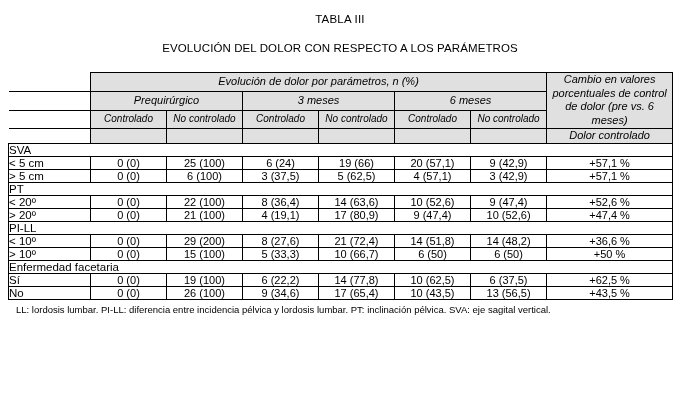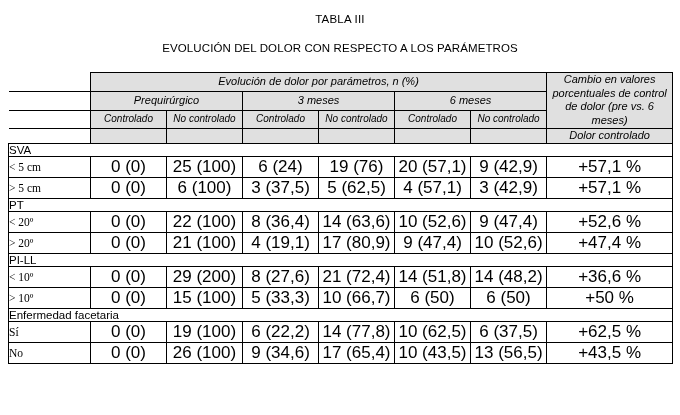--- a/index.html
+++ b/index.html
@@ -62,26 +62,25 @@
   .group-label {
     font-weight: normal;
     text-align: left;
     padding: 3px 4px 3px 5px;
     font-size: 11.5px;
   }
   .row-label {
     text-align: left;
     padding: 3px 4px 3px 5px;
     font-size: 11.5px;
-    font-family: Liberation Serif, serif;
   }
   .cell {
     text-align: center;
     padding: 3px 2px;
-    font-size: 17px;
+    font-size: 11px;
   }
   .footnote {
     font-size: 9.5px;
     line-height: 1.3;
     margin: 4px 0 0 8px;
     width: 664px;
   }
 </style>
 </head>
 <body>
@@ -139,21 +138,21 @@
     <tbody>
 
       <tr>
         <td class="group-label" colspan="8">SVA</td>
       </tr>
       <tr>
         <td class="row-label">&lt; 5 cm</td>
         <td class="cell">0 (0)</td>
         <td class="cell">25 (100)</td>
         <td class="cell">6 (24)</td>
-        <td class="cell">19 (76)</td>
+        <td class="cell">19 (66)</td>
         <td class="cell">20 (57,1)</td>
         <td class="cell">9 (42,9)</td>
         <td class="cell">+57,1 %</td>
       </tr>
       <tr>
         <td class="row-label">&gt; 5 cm</td>
         <td class="cell">0 (0)</td>
         <td class="cell">6 (100)</td>
         <td class="cell">3 (37,5)</td>
         <td class="cell">5 (62,5)</td>
@@ -230,14 +229,15 @@
         <td class="cell">9 (34,6)</td>
         <td class="cell">17 (65,4)</td>
         <td class="cell">10 (43,5)</td>
         <td class="cell">13 (56,5)</td>
         <td class="cell">+43,5 %</td>
       </tr>
 
     </tbody>
   </table>
 
+  <div class="footnote">LL: lordosis lumbar. PI-LL: diferencia entre incidencia pélvica y lordosis lumbar. PT: inclinación pélvica. SVA: eje sagital vertical.</div>
 
 </div>
 
 </body></html>

